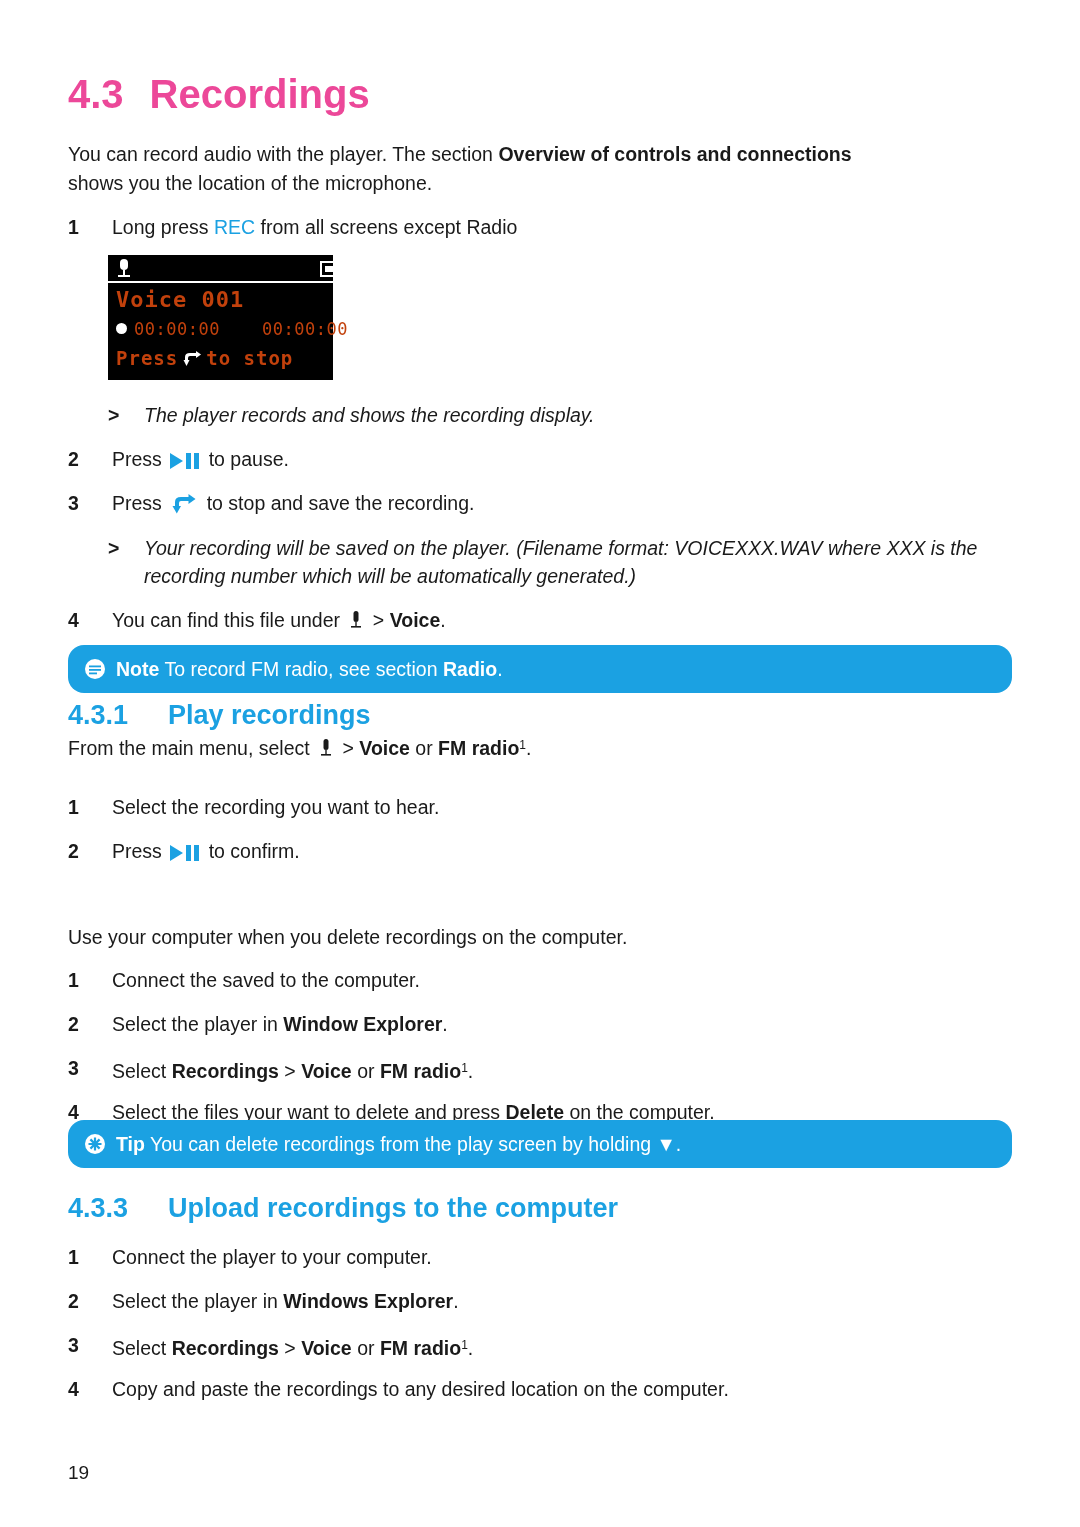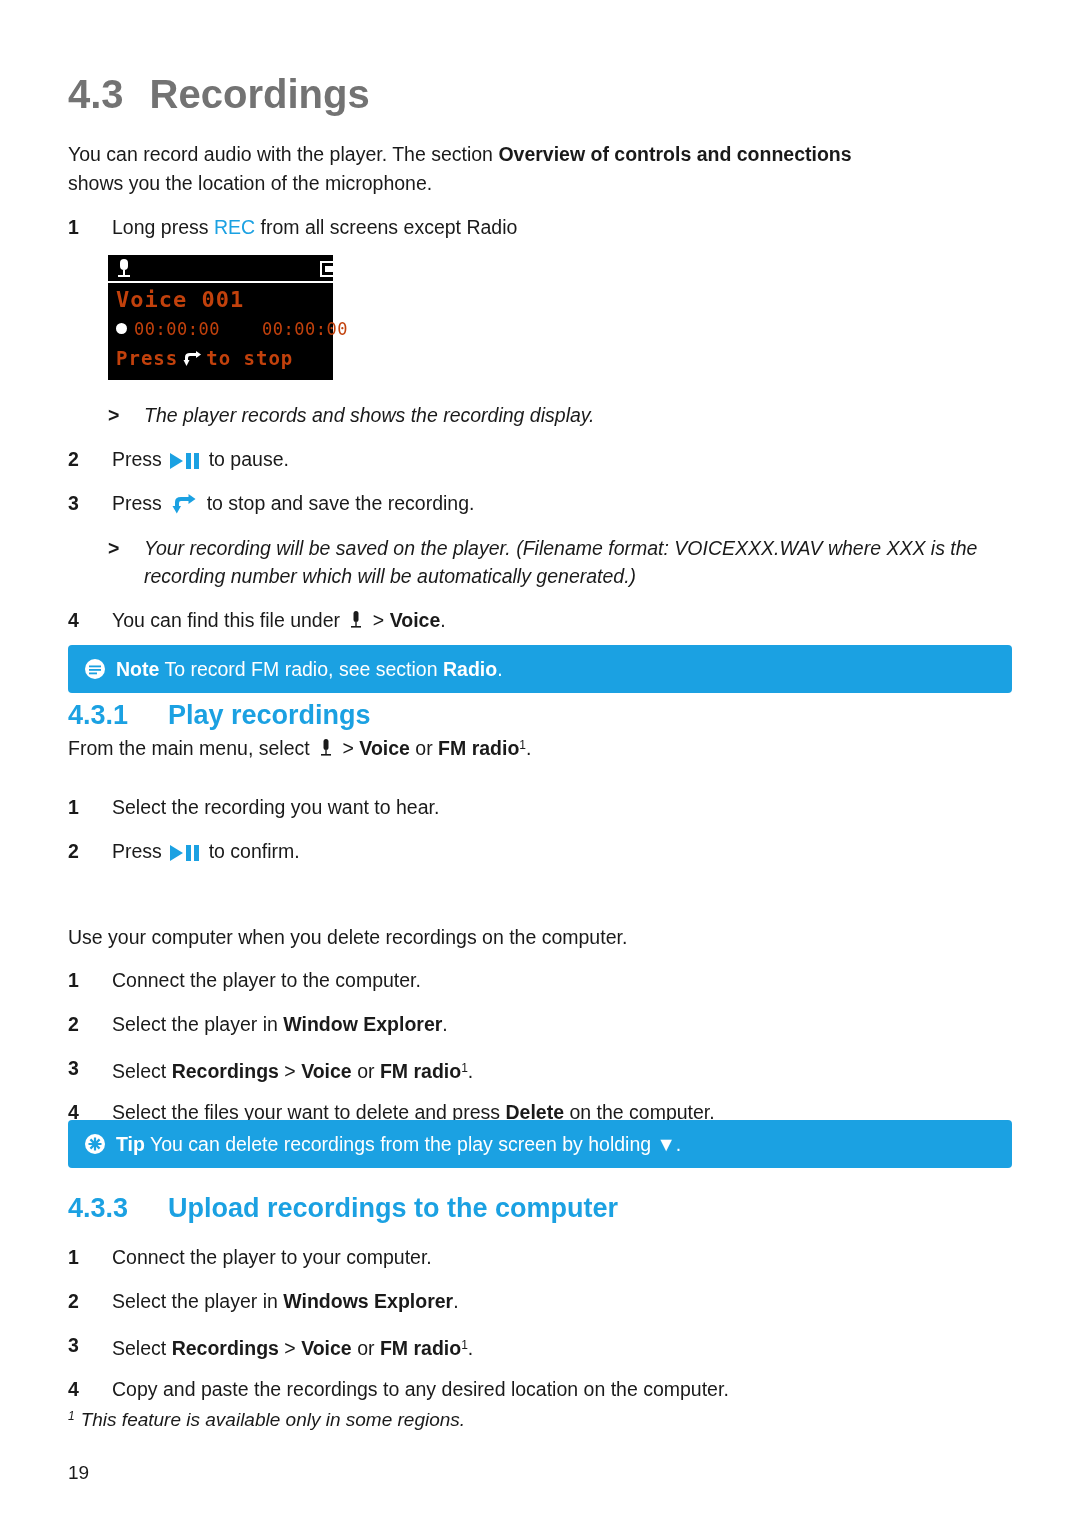--- a/index.html
+++ b/index.html
@@ -21,21 +21,21 @@
     width: 1080px;
     height: 1527px;
   }
   
   .h1 {
     position: absolute;
     left: 68px;
     top: 72px;
     font-size: 40px;
     font-weight: bold;
-    color: #737373;
+    color: #ec4899;
     letter-spacing: 0px;
     white-space: nowrap;
   }
   .h1 .num { margin-right: 26px; }
 
   
   .para {
     position: absolute;
     font-size: 19.5px;
     line-height: 29px;
@@ -224,21 +224,21 @@
     margin: 0 5px;
   }
 
   
   .callout {
     position: absolute;
     left: 68px;
     width: 944px;
     height: 48px;
     background: #1ba1e2;
-    border-radius: 4px;
+    border-radius: 16px;
     color: #ffffff;
     font-size: 19.5px;
     line-height: 48px;
     overflow: hidden;
   }
   .callout .ico {
     display: inline-block;
     width: 22px; height: 22px;
     vertical-align: -4px;
     margin-left: 16px;
@@ -379,21 +379,21 @@
   <div class="step" style="left:68px; top:837px; width:860px;">
     <span class="n">2</span>
     <span class="txt"><span>Press </span><span class="pp"><span class="tri"></span><span class="b1"></span><span class="b2"></span></span><span> to confirm.</span></span>
   </div>
 
 
   <div class="para" style="left:68px; top:923px; width:900px;">Use your computer when you delete recordings on the computer.</div>
 
   <div class="step" style="left:68px; top:966px; width:860px;">
     <span class="n">1</span>
-    <span class="txt">Connect the player to the computer.</span>
+    <span class="txt">Connect the saved to the computer.</span>
   </div>
 
   <div class="step" style="left:68px; top:1010px; width:860px;">
     <span class="n">2</span>
     <span class="txt"><span>Select the player in </span><b>Window Explorer</b><span>.</span></span>
   </div>
 
   <div class="step" style="left:68px; top:1054px; width:860px;">
     <span class="n">3</span>
     <span class="txt"><span>Select </span><b>Recordings</b><span> &gt; </span><b>Voice</b><span> or </span><b>FM radio</b><sup class="fn">1</sup><span>.</span></span>
@@ -433,19 +433,16 @@
   <div class="step" style="left:68px; top:1331px; width:860px;">
     <span class="n">3</span>
     <span class="txt"><span>Select </span><b>Recordings</b><span> &gt; </span><b>Voice</b><span> or </span><b>FM radio</b><sup class="fn">1</sup><span>.</span></span>
   </div>
 
   <div class="step" style="left:68px; top:1375px; width:920px;">
     <span class="n">4</span>
     <span class="txt">Copy and paste the recordings to any desired location on the computer.</span>
   </div>
 
-  <div class="footnote" style="top:1409px;">
-    <span class="sup">1</span><span>This feature is available only in some regions.</span>
-  </div>
 
   <div class="pagenum">19</div>
 
 </div>
 
 </body></html>

